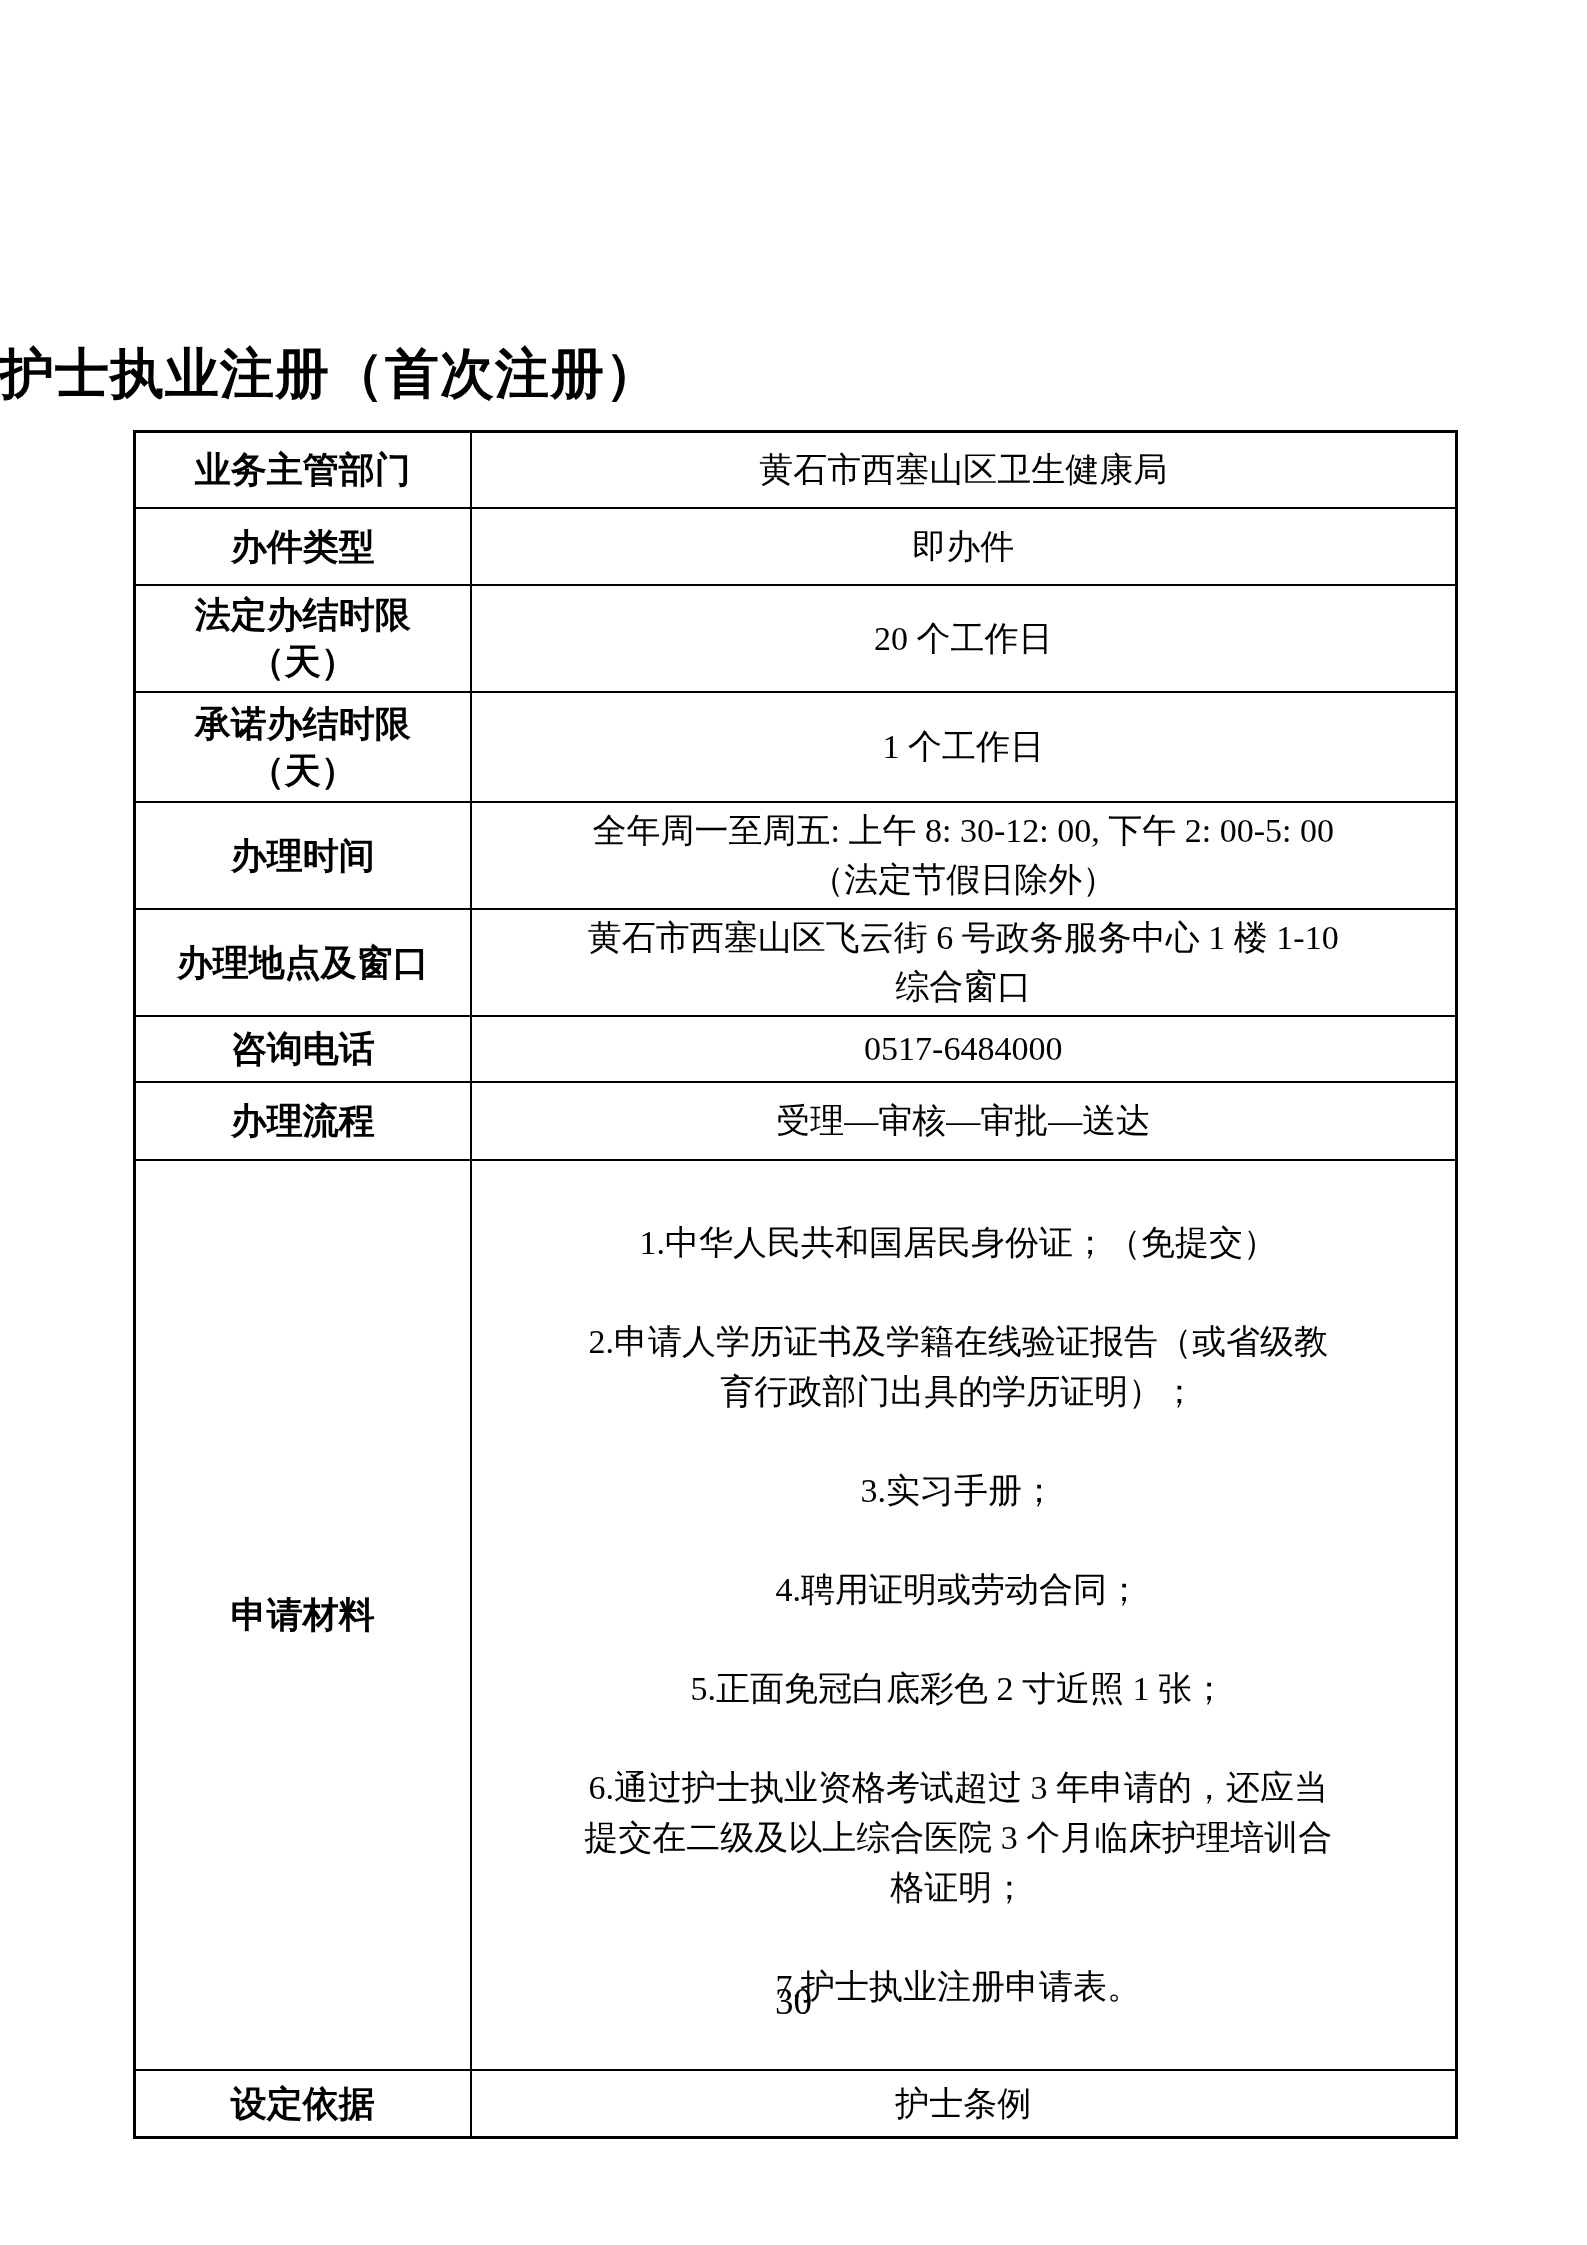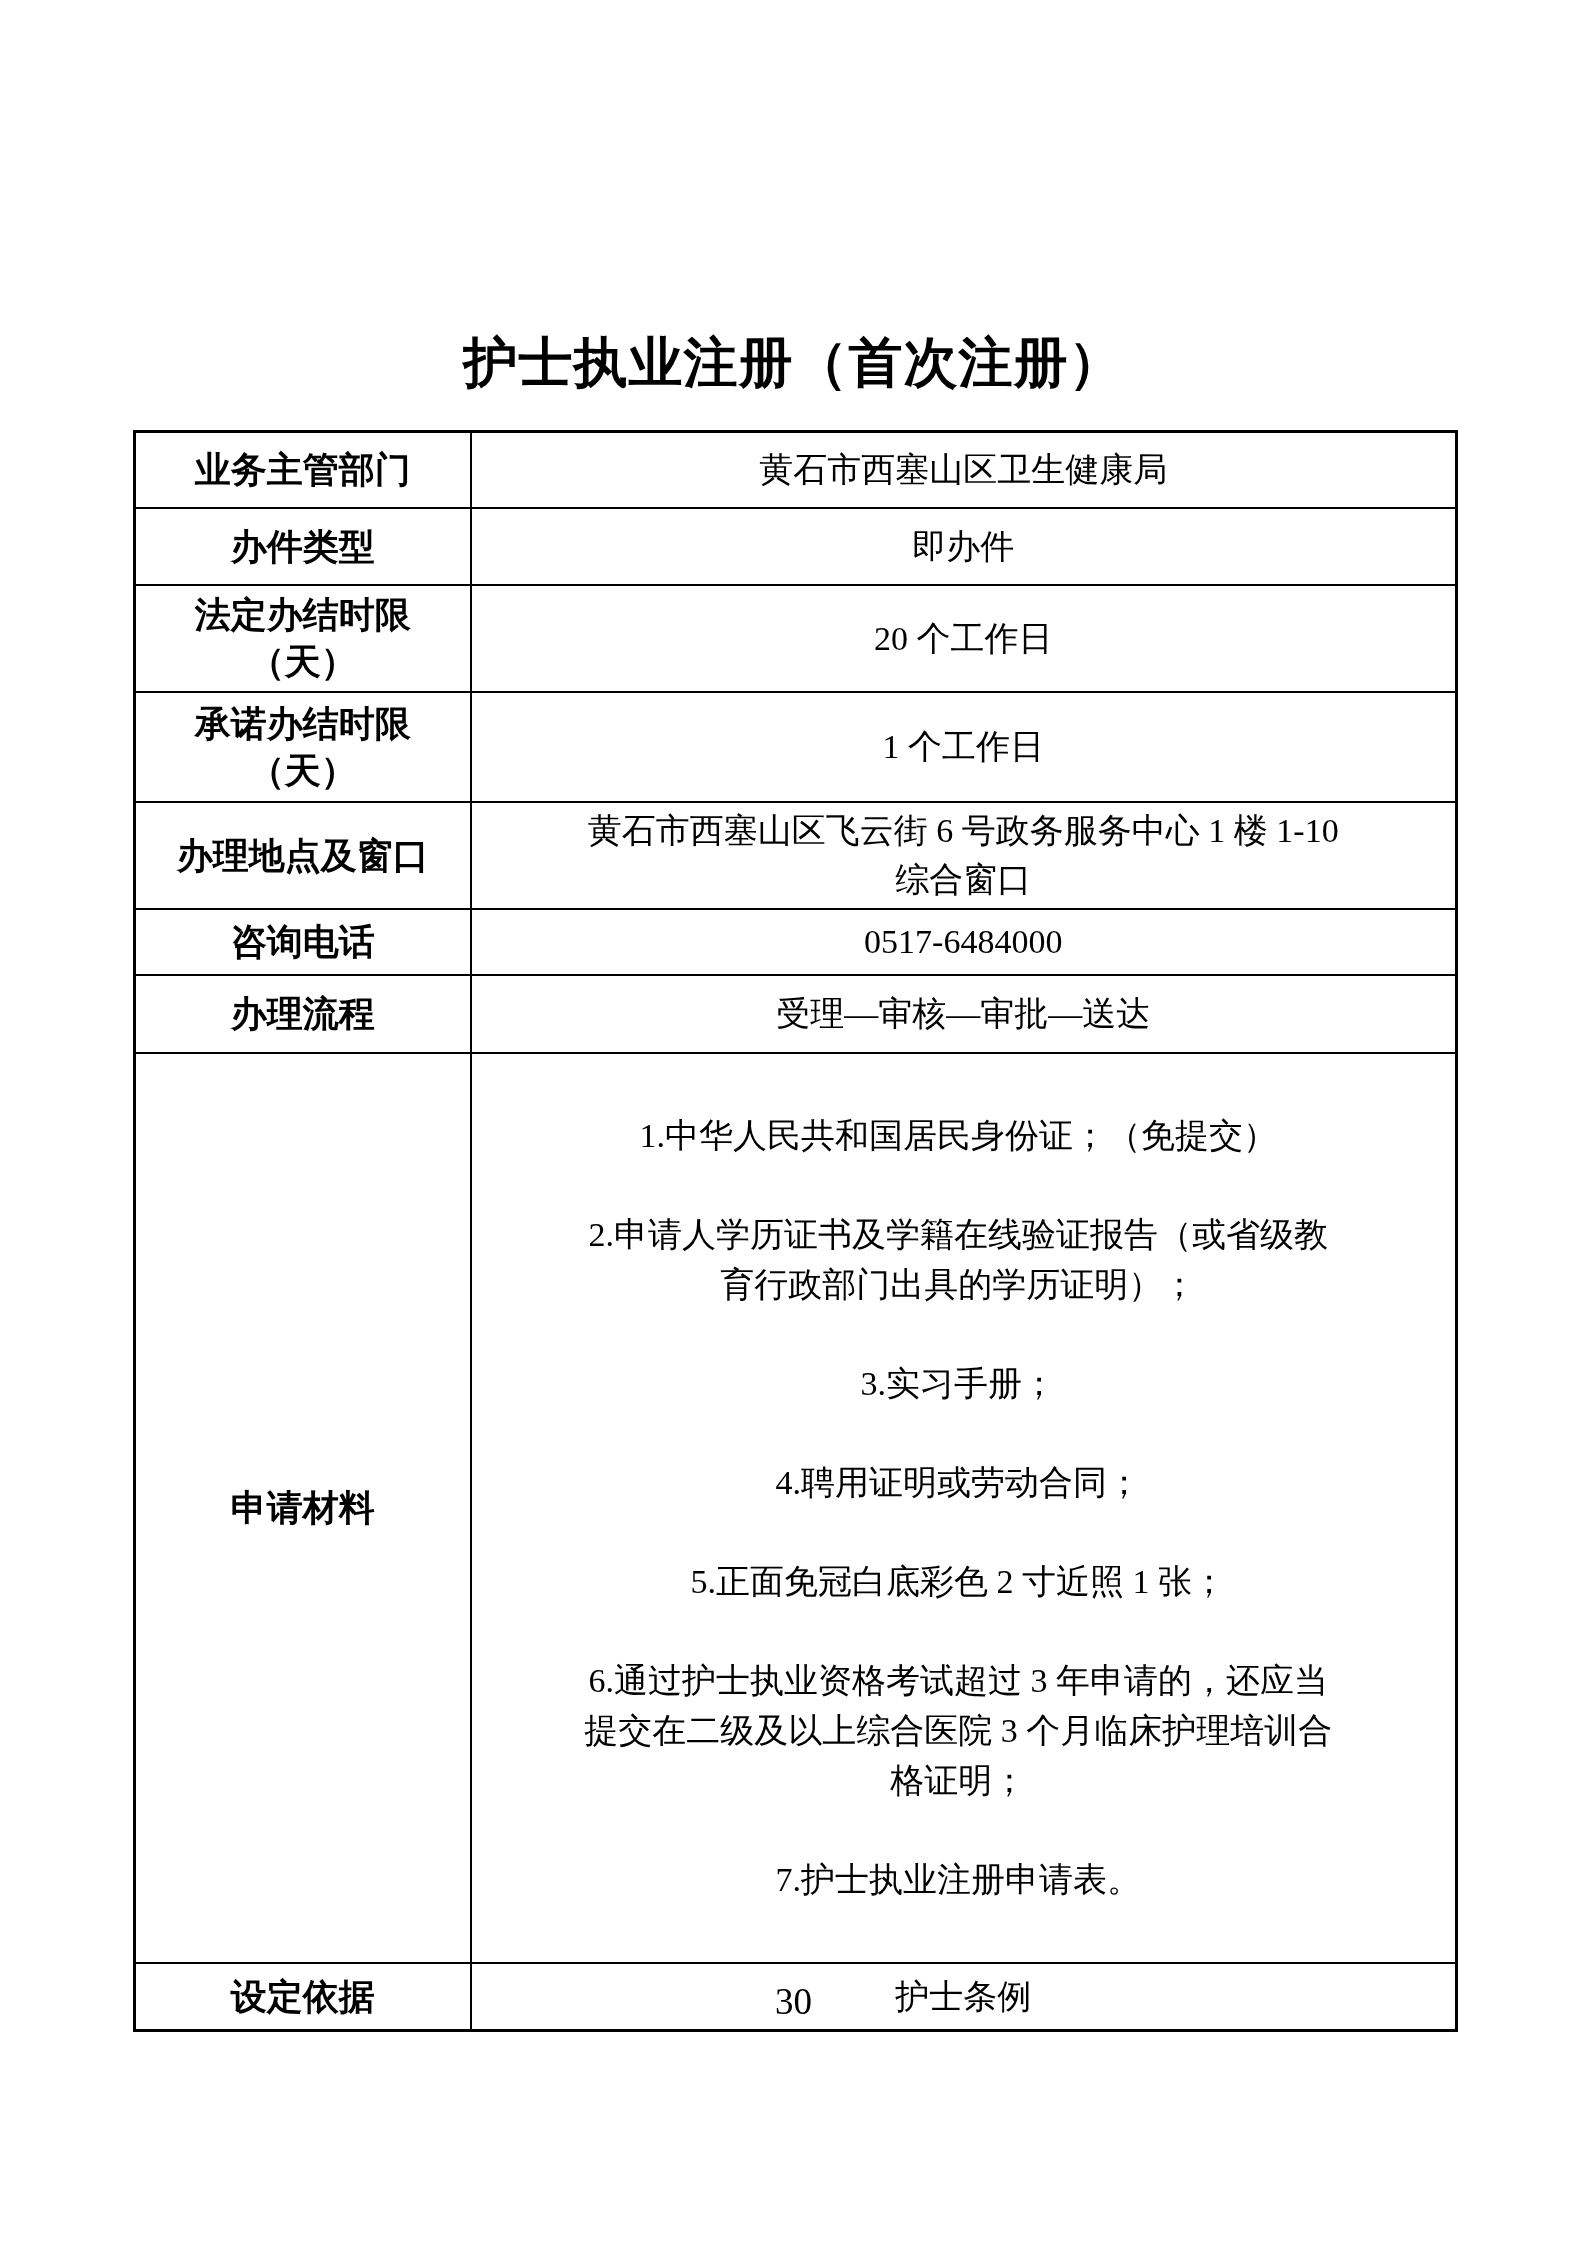--- a/index.html
+++ b/index.html
@@ -10,24 +10,23 @@
   .page {
     position: relative;
     width: 1587px;
     height: 2245px;
     background: #ffffff;
     color: #000000;
     overflow: hidden;
   }
   .page-title {
     position: absolute;
-    top: 331px;
+    top: 342px;
     left: 0;
     width: 100%;
-    text-align: center;
     font-family: "Liberation Serif", "DejaVu Serif", serif;
     font-weight: bold;
     font-size: 54px;
     line-height: 64px;
     letter-spacing: 1px;
   }
   table.service-table {
     position: absolute;
     left: 133px;
     top: 430px;
@@ -112,20 +111,25 @@
       <tr class="r3">
         <td class="label-cell">法定办结时限
 （天）</td>
         <td class="value-cell">20 个工作日</td>
       </tr>
       <tr class="r4">
         <td class="label-cell">承诺办结时限
 （天）</td>
         <td class="value-cell">1 个工作日</td>
       </tr>
+      <tr class="r5">
+        <td class="label-cell">办理时间</td>
+        <td class="value-cell">全年周一至周五: 上午 8: 30-12: 00, 下午 2: 00-5: 00
+（法定节假日除外）</td>
+      </tr>
       <tr class="r6">
         <td class="label-cell">办理地点及窗口</td>
         <td class="value-cell">黄石市西塞山区飞云街 6 号政务服务中心 1 楼 1-10
 综合窗口</td>
       </tr>
       <tr class="r7">
         <td class="label-cell">咨询电话</td>
         <td class="value-cell">0517-6484000</td>
       </tr>
       <tr class="r8">

